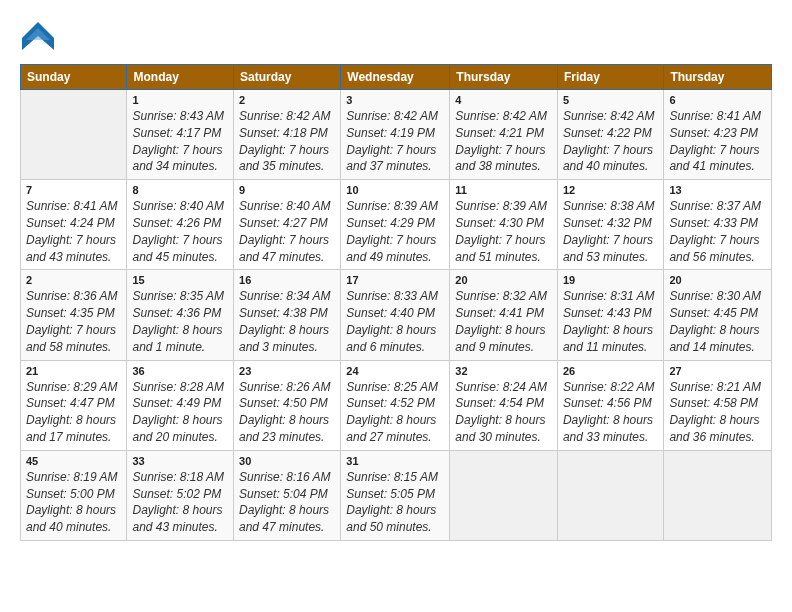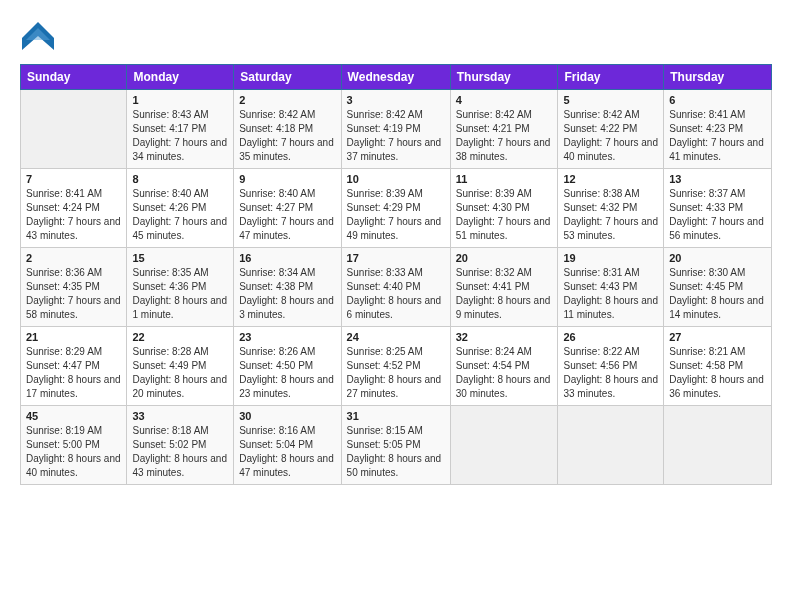--- a/index.html
+++ b/index.html
@@ -53,21 +53,21 @@
     .subtitle {
       font-size: 14px;
       color: #444;
     }
     .calendar {
       width: 100%;
       border-collapse: collapse;
       font-size: 10px;
     }
     .calendar thead tr th {
-      background-color: #6d28d9;
+      background-color: #a16207;
       color: #fff;
       padding: 5px 6px;
       text-align: left;
       font-size: 12px;
       font-weight: bold;
       border: 1px solid #2e6da4;
     }
     .calendar tbody tr td {
       border: 1px solid #ccc;
       vertical-align: top;
@@ -83,23 +83,24 @@
       background: #f0f0f0;
     }
     .day-number {
       font-weight: bold;
       font-size: 11px;
       color: #222;
       display: block;
       margin-bottom: 2px;
     }
     .day-info {
-      font-size: 10px;
+      font-size: 12px;
       color: #333;
       line-height: 1.4;
+      font-style: italic;
     }
   </style>
 </head>
 <body>
 
 <div class="page">
   <div class="header">
     <div class="logo">
       <svg class="logo-icon" viewBox="0 0 36 36">
         <rect x="0" y="0" width="36" height="36" fill="white"></rect>
@@ -217,21 +218,21 @@
             <span class="day-number">20</span>
             <div class="day-info">Sunrise: 8:30 AM<br>Sunset: 4:45 PM<br>Daylight: 8 hours and 14 minutes.</div>
           </td>
         </tr>
         <tr>
           <td>
             <span class="day-number">21</span>
             <div class="day-info">Sunrise: 8:29 AM<br>Sunset: 4:47 PM<br>Daylight: 8 hours and 17 minutes.</div>
           </td>
           <td>
-            <span class="day-number">22</span>
+            <span class="day-number">36</span>
             <div class="day-info">Sunrise: 8:28 AM<br>Sunset: 4:49 PM<br>Daylight: 8 hours and 20 minutes.</div>
           </td>
           <td>
             <span class="day-number">23</span>
             <div class="day-info">Sunrise: 8:26 AM<br>Sunset: 4:50 PM<br>Daylight: 8 hours and 23 minutes.</div>
           </td>
           <td>
             <span class="day-number">24</span>
             <div class="day-info">Sunrise: 8:25 AM<br>Sunset: 4:52 PM<br>Daylight: 8 hours and 27 minutes.</div>
           </td>

